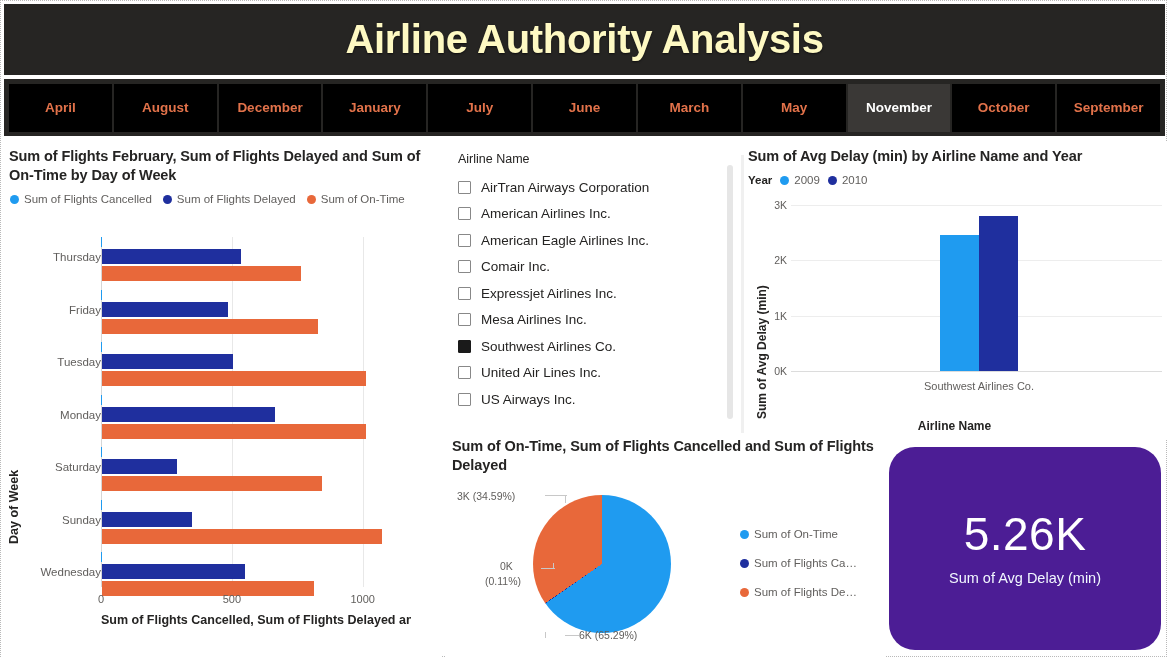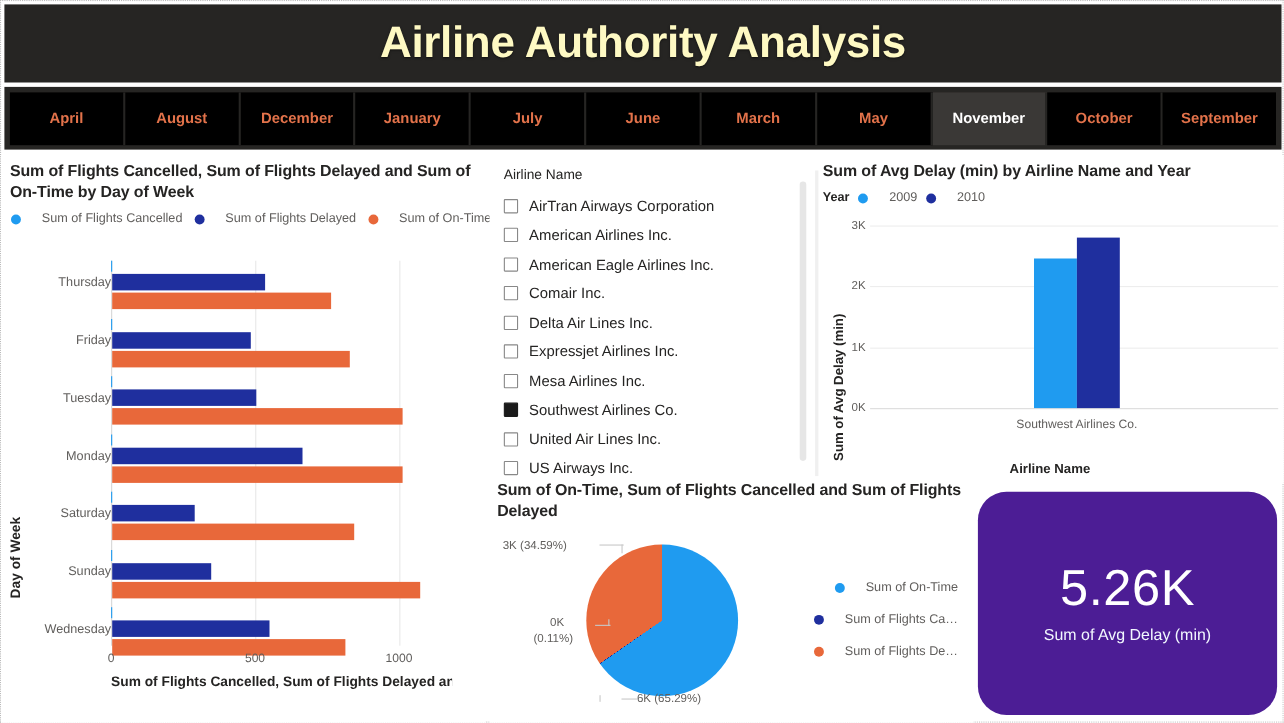--- a/index.html
+++ b/index.html
@@ -73,21 +73,21 @@
 
   
   #bar-panel { left: 0px; top: 140px; width: 440px; height: 517px; }
   #bar-panel .viz-title { position: absolute; left: 8px; top: 6px; width: 424px; }
   .bar-legend {
     position: absolute; left: 9px; top: 52px;
     display: flex; align-items: center; gap: 11px;
     font-size: 11.5px; color: #605e5c;
     white-space: nowrap;
   }
-  .lg-item { display: flex; align-items: center; gap: 19px; justify-content: flex-end; }
+  .lg-item { display: flex; align-items: center; gap: 5px; }
   .lg-dot { width: 9px; height: 9px; border-radius: 50%; flex: none; }
 
   .bar-plot { position: absolute; left: 0; top: 78px; width: 440px; height: 439px; }
   .yaxis-title {
     position: absolute; left: 6px; top: 325px;
     font-size: 12.5px; font-weight: bold; color: #252423;
     transform: rotate(-90deg); transform-origin: left top;
     white-space: nowrap;
   }
   .cat-label {
@@ -244,21 +244,21 @@
       <div class="tab">July</div>
       <div class="tab">June</div>
       <div class="tab">March</div>
       <div class="tab">May</div>
       <div class="tab selected">November</div>
       <div class="tab">October</div>
       <div class="tab">September</div>
     </div>
 
   <div class="panel" id="bar-panel">
-    <div class="viz-title">Sum of Flights Cancelled, Sum of Flights Delayed and Sum of On-Time by Day of Week</div>
+    <div class="viz-title">Sum of Flights February, Sum of Flights Delayed and Sum of On-Time by Day of Week</div>
     <div class="bar-legend" id="bar-legend">
         <div class="lg-item">
           <span class="lg-dot" style="background: rgb(31, 155, 240);"></span>
           <span>Sum of Flights Cancelled</span>
         </div>
         <div class="lg-item">
           <span class="lg-dot" style="background: rgb(31, 47, 158);"></span>
           <span>Sum of Flights Delayed</span>
         </div>
         <div class="lg-item">
@@ -326,24 +326,20 @@
         <div class="slicer-row">
           <span class="chk"></span>
           <span class="slicer-label">American Eagle Airlines Inc.</span>
         </div>
         <div class="slicer-row">
           <span class="chk"></span>
           <span class="slicer-label">Comair Inc.</span>
         </div>
         <div class="slicer-row">
           <span class="chk"></span>
-          <span class="slicer-label">Delta Air Lines Inc.</span>
-        </div>
-        <div class="slicer-row">
-          <span class="chk"></span>
           <span class="slicer-label">Expressjet Airlines Inc.</span>
         </div>
         <div class="slicer-row">
           <span class="chk"></span>
           <span class="slicer-label">Mesa Airlines Inc.</span>
         </div>
         <div class="slicer-row">
           <span class="chk checked"></span>
           <span class="slicer-label">Southwest Airlines Co.</span>
         </div>

